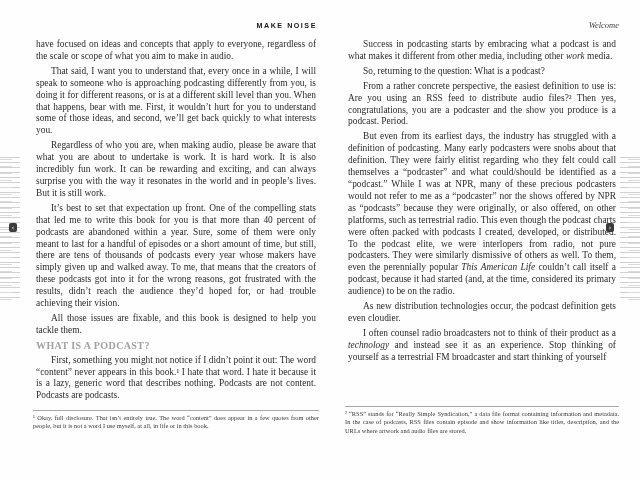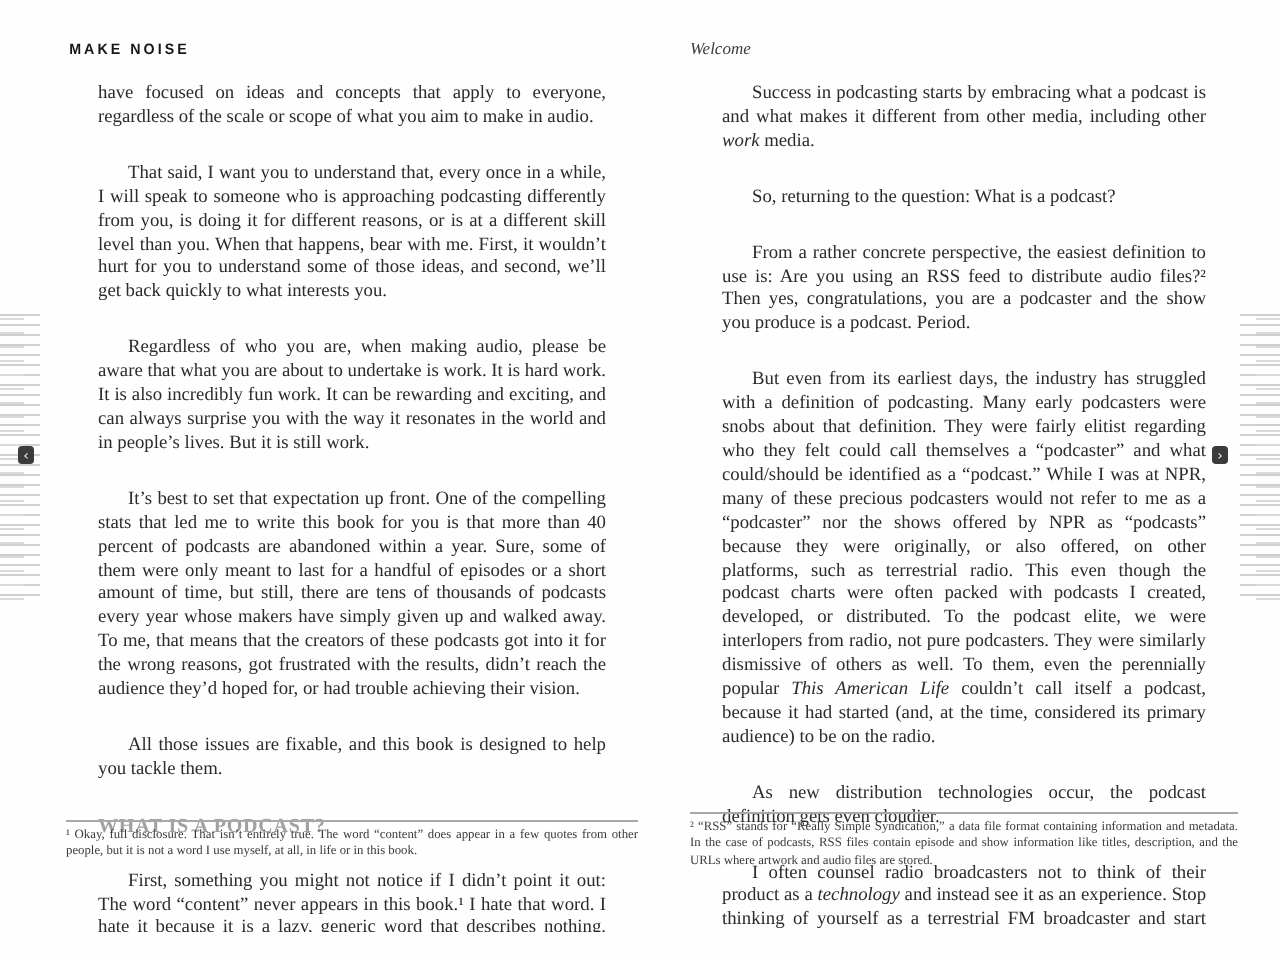--- a/index.html
+++ b/index.html
@@ -8,37 +8,37 @@
     font-family:"Liberation Serif", serif;
   }
   .spread{position:relative;width:640px;height:480px;background:#fefefe;}
 
   
   .page{position:absolute;top:14px;height:452px;overflow:hidden;}
   .page.left{left:33px;width:286px;}
   .page.right{left:345px;width:274px;}
 
   .running-head{
-    text-align:left;height:12px;margin-bottom:13px;
+    text-align:right;height:12px;margin-bottom:13px;
   }
   .running-head .caps{
     font-family:"Liberation Sans", sans-serif;
     font-weight:bold;font-size:7.5px;letter-spacing:1.6px;color:#161616;
     display:inline-block;transform:scaleX(0.95);
   }
   .running-head .ital{
     font-family:"Liberation Serif", serif;
     font-style:italic;font-size:8.5px;color:#3c3c3c;
   }
 
   .body-text{
     font-size:9.4px;line-height:11.9px;color:#2b2b2b;
     text-align:justify;
   }
-  .body-text p{margin:16px;text-indent:15px;}
+  .body-text p{margin:3px;text-indent:15px;}
   .body-text p.noindent{text-indent:0;}
 
   .section-heading{
     font-family:Liberation Serif, serif;
     font-weight:bold;font-size:10px;letter-spacing:0.4px;color:#a1a1a1;
     margin:9px 0 2px 0;text-indent:0 !important;text-align:left;
   }
 
   .footnote{
     position:absolute;left:0;right:0;

